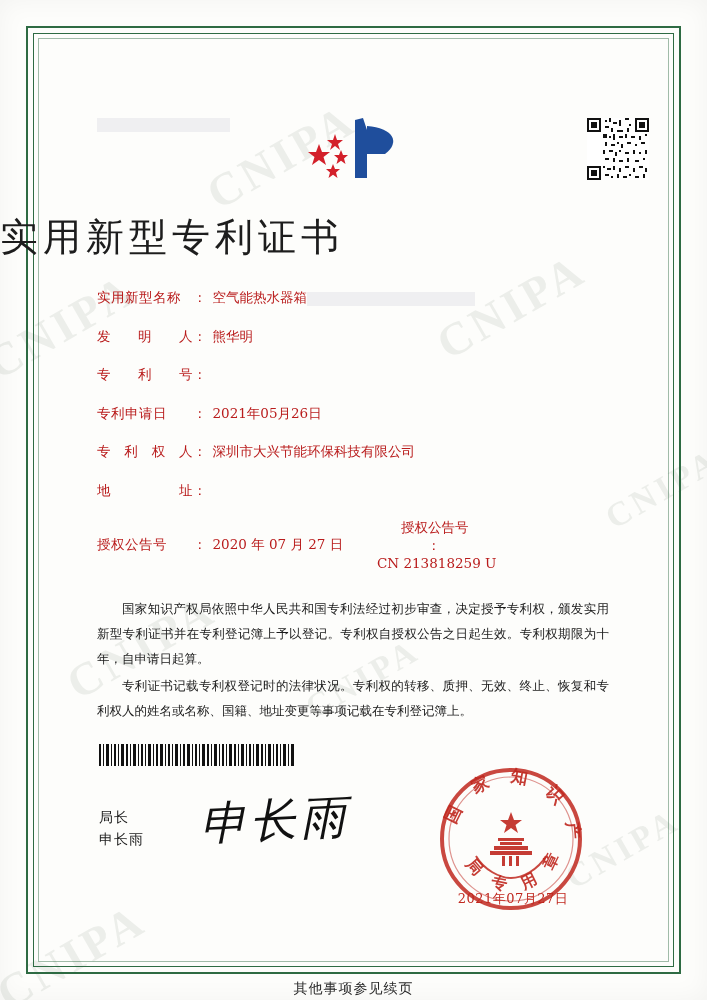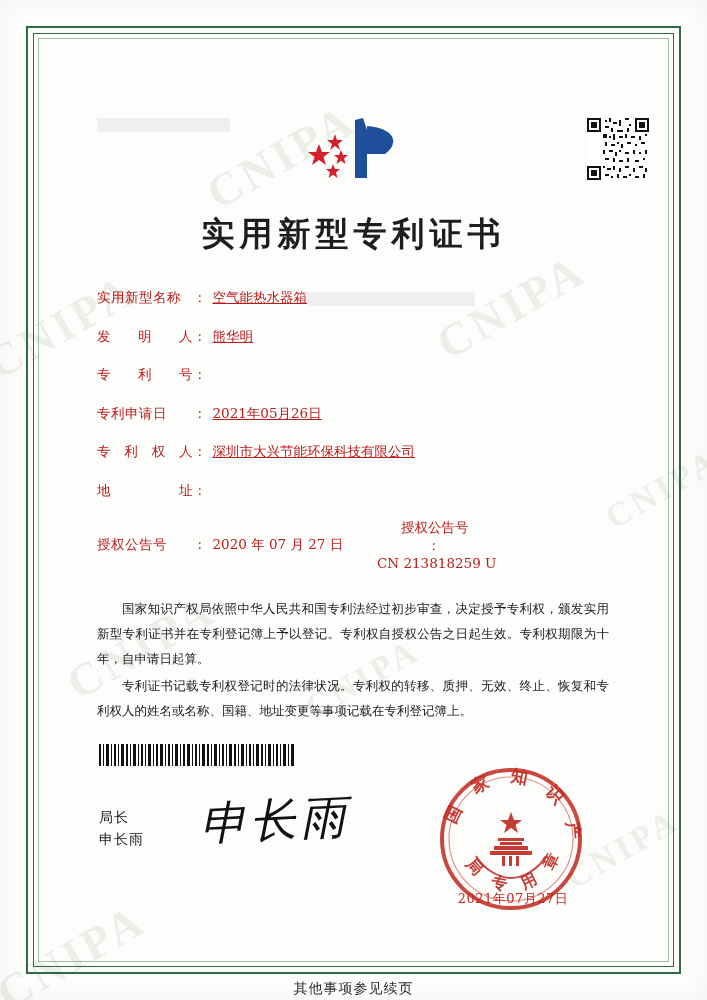--- a/index.html
+++ b/index.html
@@ -102,24 +102,24 @@
   #redact-topleft { left: 97px; top: 118px; width: 133px; height: 14px; }
   #redact-name    { display:inline-block; position: relative; width: 168px; height: 14px; vertical-align: middle; background:#efeff1;}
   #redact-patno   { display:inline-block; position: relative; width: 172px; height: 14px; vertical-align: middle; background:#efeff1; margin-left:6px;}
 
   
   #doc-title {
     position: absolute;
     top: 212px;
     left: 0;
     right: 0;
-    text-align: center;
-    font-family: "DejaVu Serif", "Liberation Serif", serif;
-    font-weight: bold;
-    font-size: 33px;
+    text-align: left;
+    font-family: "DejaVu Serif", "Liberation Serif", serif;
+    font-weight: normal;
+    font-size: 38px;
     letter-spacing: 5px;
     color: #1d1d1d;
   }
 
   
   #fields {
     position: absolute;
     left: 97px;
     top: 288px;
     width: 520px;
@@ -136,21 +136,21 @@
   .field-label {
     width: 96px;
     flex: 0 0 96px;
     letter-spacing: 0.5px;
   }
   .field-label.spread {
     display: flex;
     justify-content: space-between;
   }
   .field-colon { margin-right: 6px; }
-  .field-value { flex: 1; text-decoration: underline; }
+  .field-value { flex: 1; }
 
   .pair-row { display: flex; align-items: center; margin-bottom: 14px;}
   .pair-left { width: 280px; display: flex; align-items: center; }
   .pair-right { display: flex; align-items: center; flex-direction: column; }
   .pr-label { margin-right: 4px; }
 
   
   #paragraphs {
     position: absolute;
     left: 97px;

